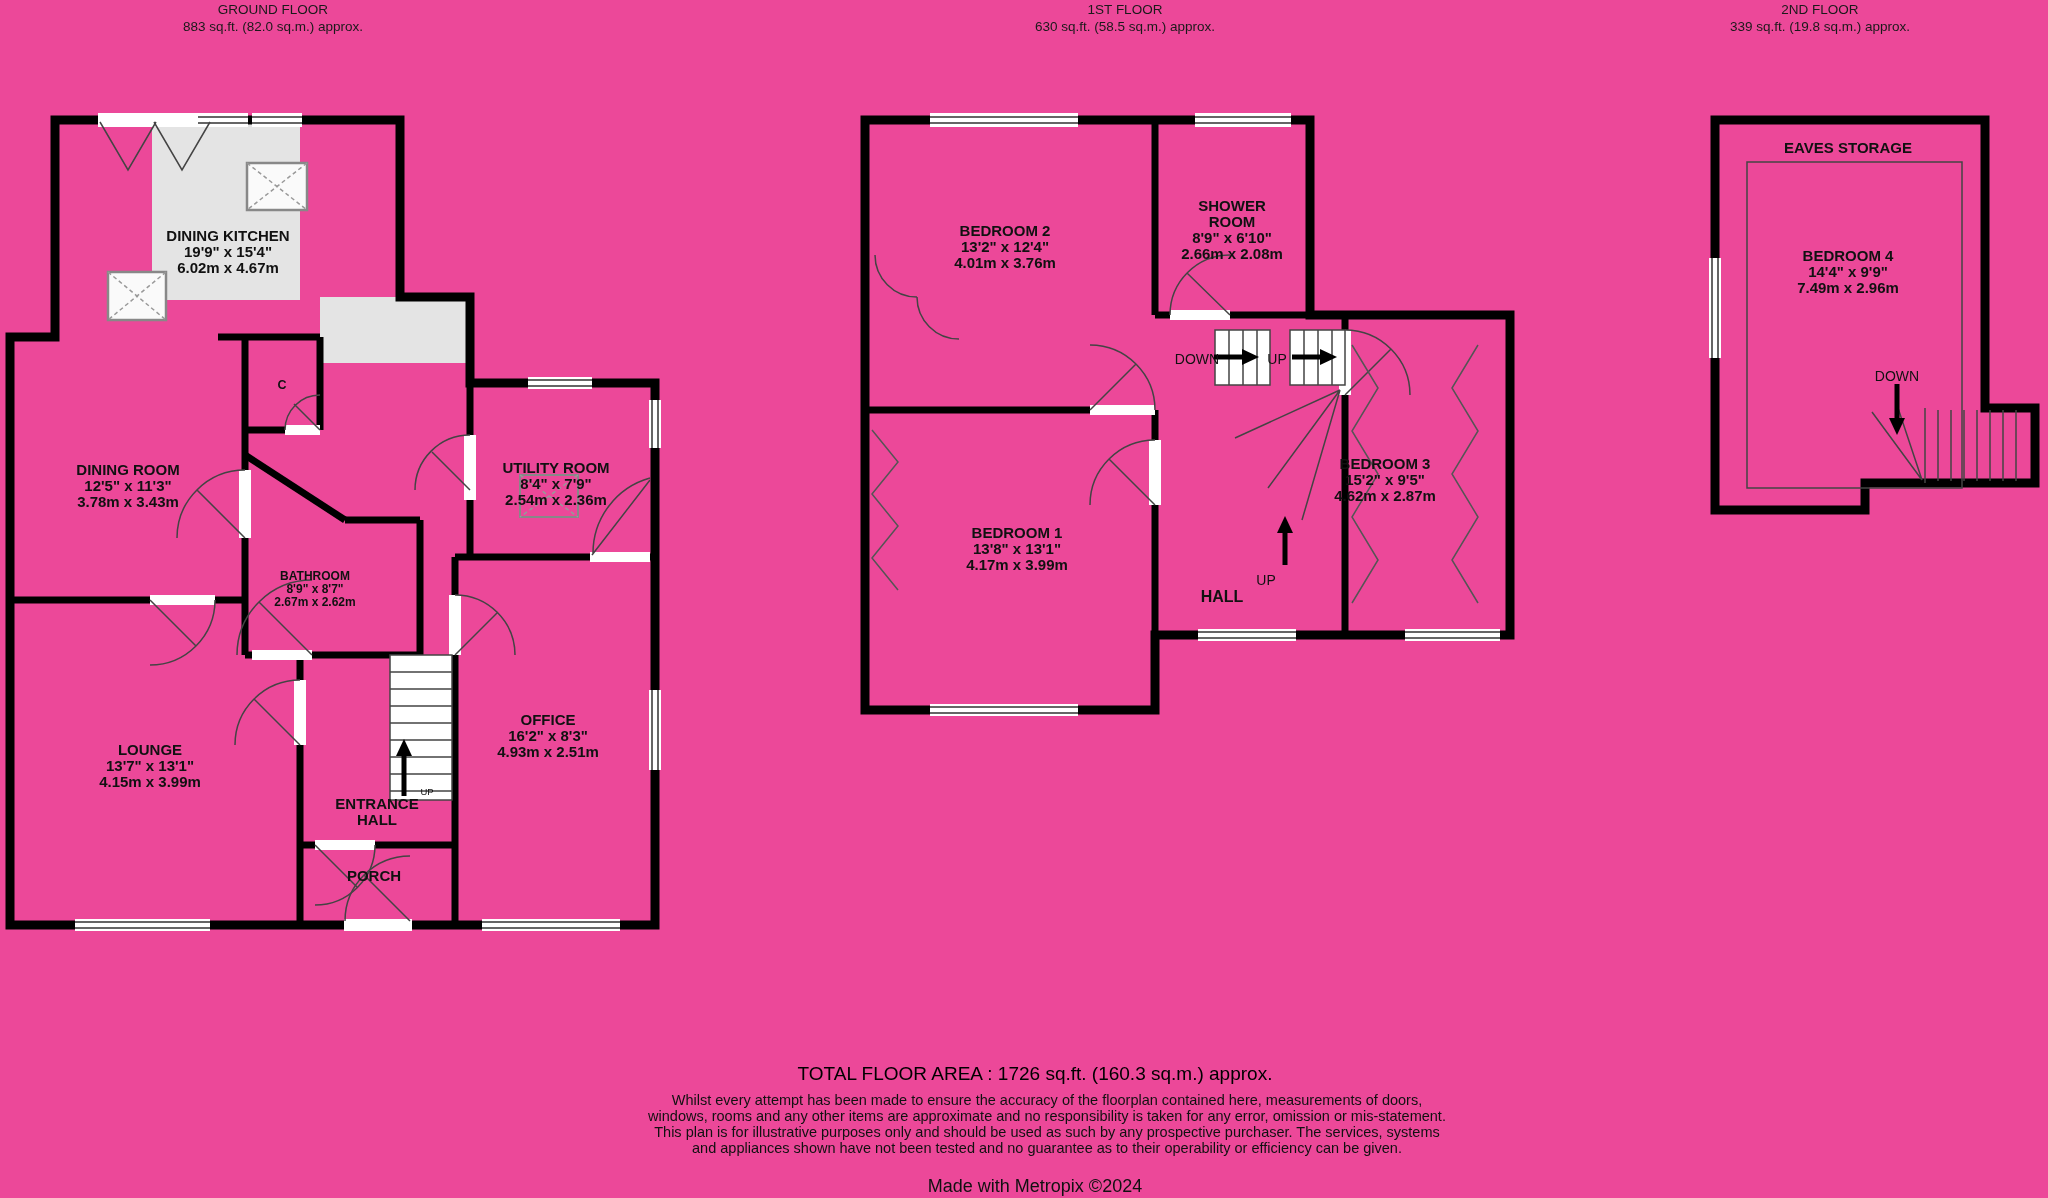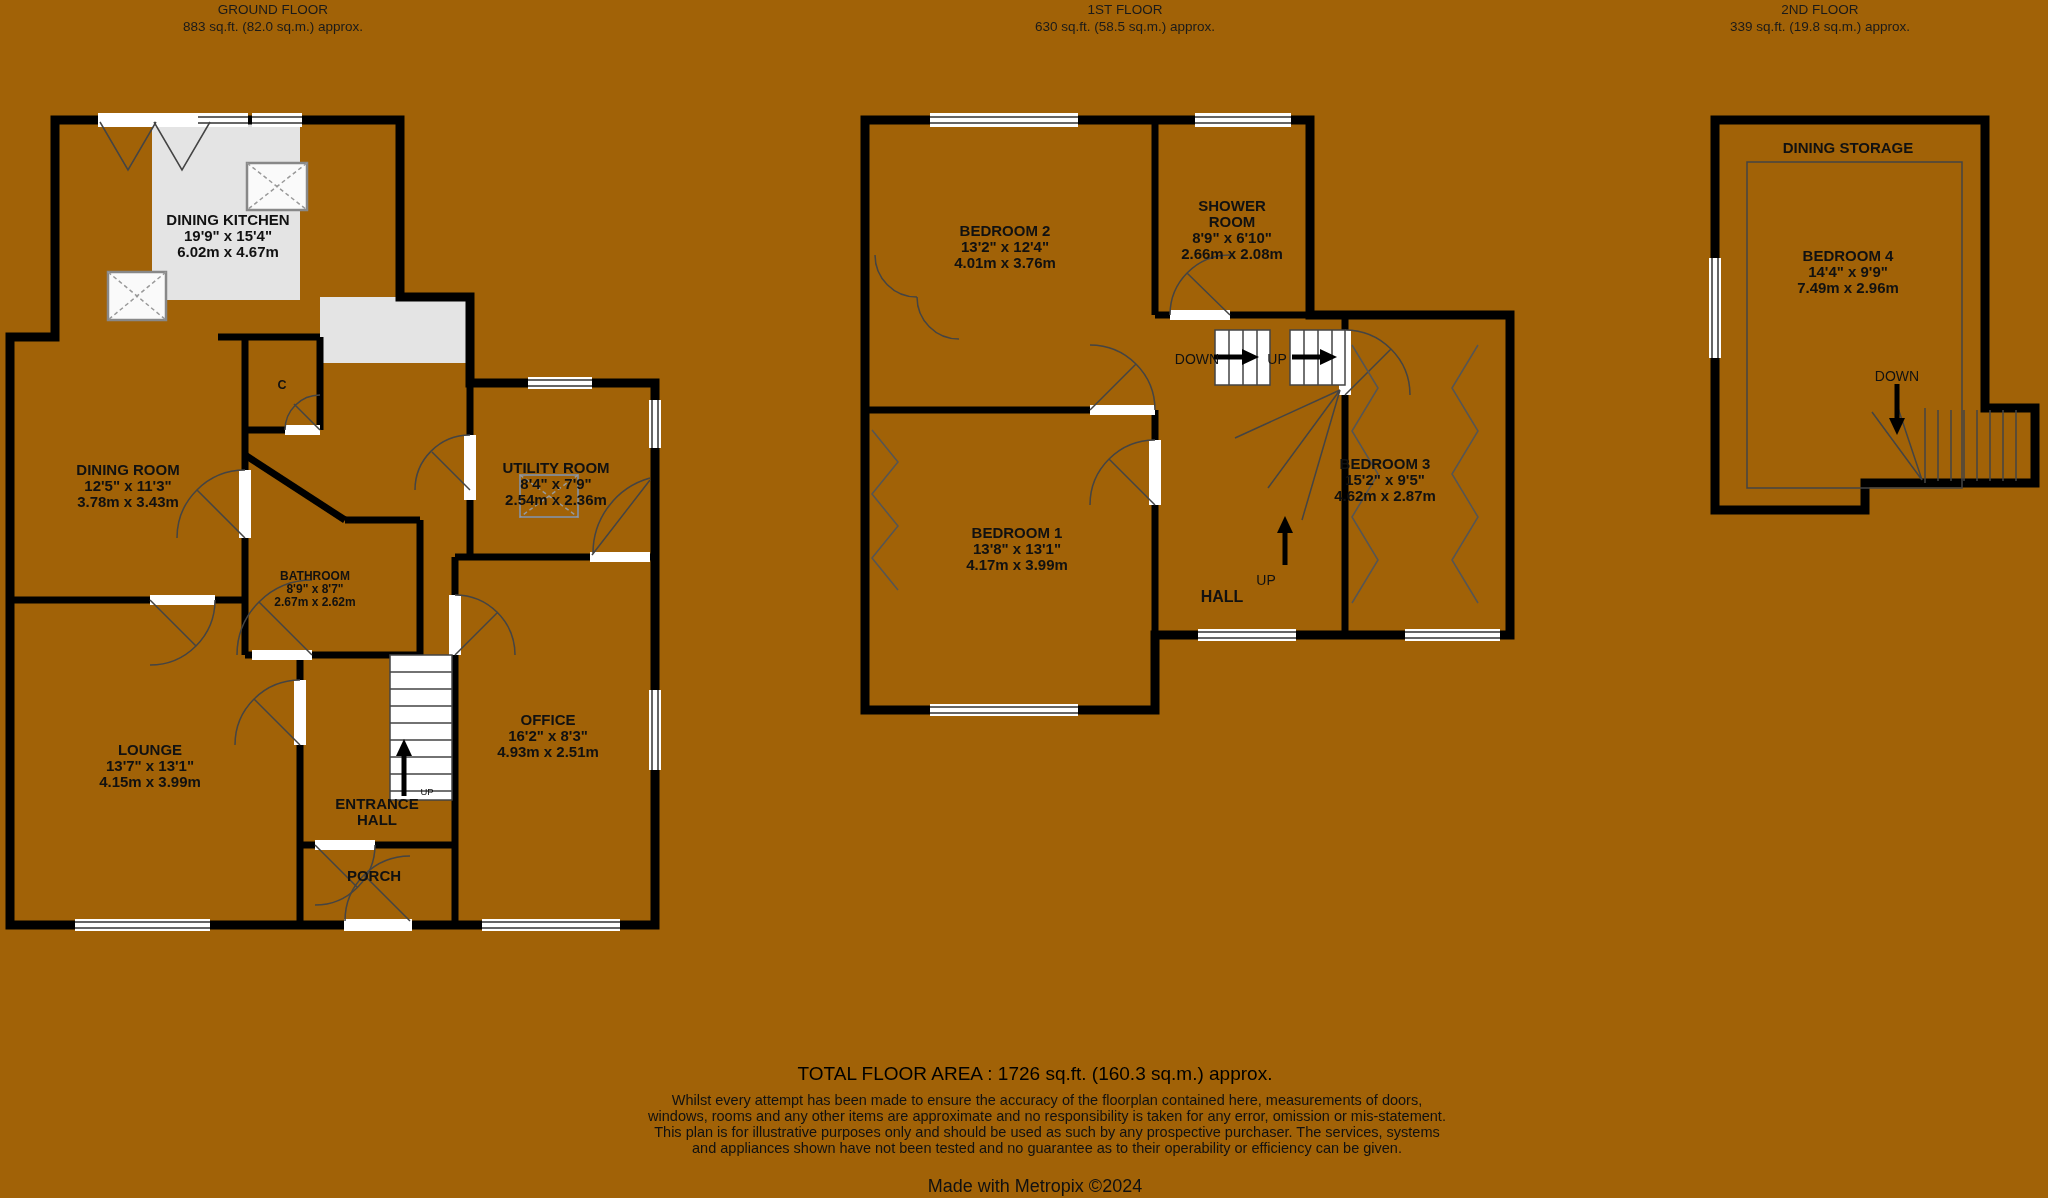--- a/index.html
+++ b/index.html
@@ -1,16 +1,16 @@
 <!DOCTYPE html>
 <html><head>
 <meta charset="utf-8">
 <style>
   html,body{margin:0;padding:0;background:#ffffff;}
-  #canvas{position:relative;width:2048px;height:1198px;background:#a16207;overflow:hidden;
+  #canvas{position:relative;width:2048px;height:1198px;background:#ec4899;overflow:hidden;
           font-family:"Liberation Sans", sans-serif;color:#1a1a1a;}
   svg{position:absolute;left:0;top:0;}
   .hdr{position:absolute;transform:translateX(-50%);text-align:center;font-size:13.5px;line-height:1.25;color:#1a1a1a;white-space:nowrap;}
   .room{position:absolute;transform:translateX(-50%);text-align:center;z-index:5;}
   .rname{font-size:15px;font-weight:bold;line-height:16px;white-space:pre-line;color:#111;}
   .rdim{font-size:15px;font-weight:bold;line-height:16px;white-space:nowrap;color:#111;}
   .room.small .rname,.room.small .rdim{font-size:12px;line-height:13px;}
   .tiny{position:absolute;transform:translateX(-50%);font-size:14px;font-weight:500;color:#111;z-index:5;white-space:nowrap;}
   .cup{position:absolute;transform:translateX(-50%);font-size:12.5px;font-weight:bold;color:#111;z-index:5;}
   .hallbig{position:absolute;transform:translateX(-50%);font-size:16px;font-weight:bold;color:#111;z-index:5;}
@@ -195,21 +195,21 @@
   </div>
   <div class="hdr" style="left:1125px;top:2px">
     <div>1ST FLOOR</div>
     <div>630 sq.ft. (58.5 sq.m.) approx.</div>
   </div>
   <div class="hdr" style="left:1820px;top:2px">
     <div>2ND FLOOR</div>
     <div>339 sq.ft. (19.8 sq.m.) approx.</div>
   </div>
 
-  <div class="room" style="left:228px;top:212px">
+  <div class="room" style="left:228px;top:228px">
     <div class="rname">DINING KITCHEN</div>
     <div class="rdim">19'9"  x 15'4"</div>
     <div class="rdim">6.02m  x 4.67m</div>
   </div>
   <div class="room" style="left:128px;top:462px">
     <div class="rname">DINING ROOM</div>
     <div class="rdim">12'5"  x 11'3"</div>
     <div class="rdim">3.78m  x 3.43m</div>
   </div>
   <div class="room" style="left:556px;top:460px">
@@ -262,21 +262,21 @@
     <div class="rname">BEDROOM 3</div>
     <div class="rdim">15'2"  x 9'5"</div>
     <div class="rdim">4.62m  x 2.87m</div>
   </div>
   <div class="hallbig" style="left:1222px;top:588px">HALL</div>
   <div class="tiny" style="left:1197px;top:351px">DOWN</div>
   <div class="tiny" style="left:1277px;top:351px">UP</div>
   <div class="tiny" style="left:1266px;top:572px">UP</div>
 
   <div class="room" style="left:1848px;top:140px">
-    <div class="rname">DINING STORAGE</div>
+    <div class="rname">EAVES STORAGE</div>
   </div>
   <div class="room" style="left:1848px;top:248px">
     <div class="rname">BEDROOM 4</div>
     <div class="rdim">14'4"  x 9'9"</div>
     <div class="rdim">7.49m  x 2.96m</div>
   </div>
   <div class="tiny" style="left:1897px;top:368px">DOWN</div>
 
   <div class="total" style="left:1035px;top:1063px">TOTAL FLOOR AREA : 1726 sq.ft. (160.3 sq.m.) approx.</div>
   <div class="disc" style="left:1035px;top:1092px">Whilst every attempt has been made to ensure the accuracy of the floorplan contained here, measurements of doors, windows, rooms and any other items are approximate and no responsibility is taken for any error, omission or mis-statement. This plan is for illustrative purposes only and should be used as such by any prospective purchaser. The services, systems and appliances shown have not been tested and no guarantee as to their operability or efficiency can be given.</div>

